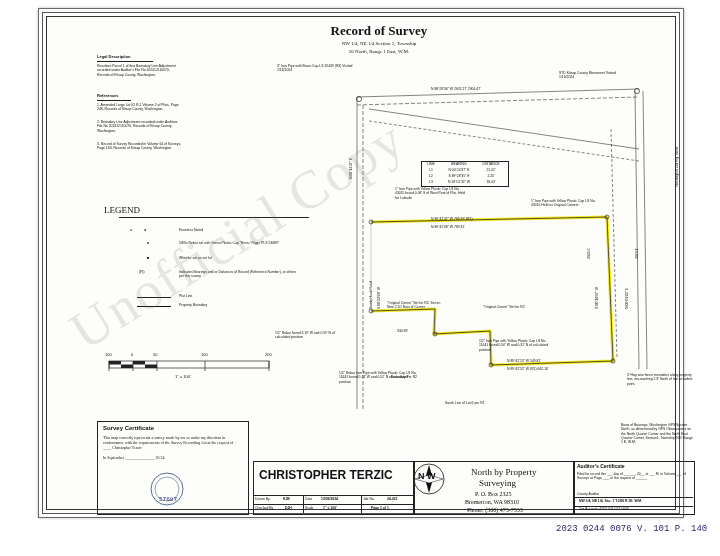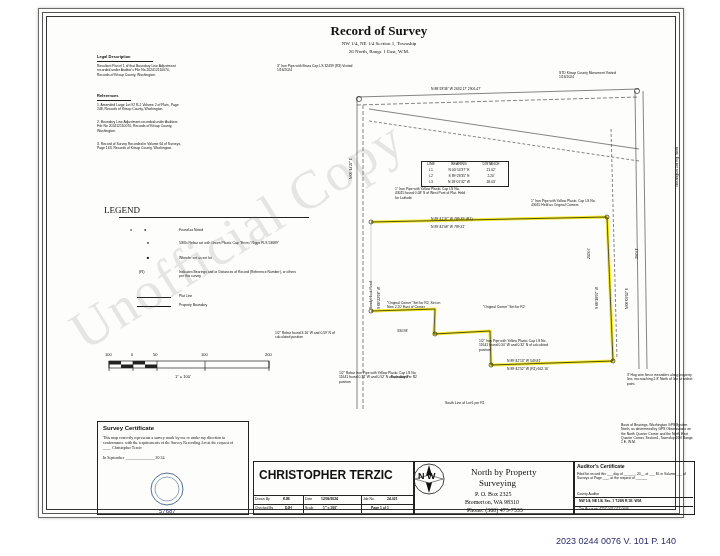--- a/index.html
+++ b/index.html
@@ -21,21 +21,21 @@
   .f13{font-size:13px;}
   .box{position:absolute;border:1px solid #222;}
   .line{position:absolute;background:#222;}
   
   .wm{position:absolute;left:60px;top:140px;width:520px;height:300px;
       transform:rotate(-32deg);transform-origin:center center;
       font-family:"Liberation Serif",serif;font-size:54px;color:rgba(120,120,120,.18);
       letter-spacing:2px;white-space:nowrap;pointer-events:none;}
   .note{position:absolute;font-size:3.4px;color:#111;line-height:1.25;}
   svg{position:absolute;left:0;top:0;}
-  .pencil{position:absolute;font-family:Liberation Sans, sans-serif;color:#2b2b6b;margin-top:12px;}
+  .pencil{position:absolute;font-family:Liberation Mono, monospace;color:#2b2b6b;}
 </style>
 </head>
 <body>
 
 <div id="sheet">
   <div class="page">
     <div class="frame"></div>
     <div class="inner"></div>
 
     <div class="t ttl bold f13 ctr" style="left:230px;top:14px;width:220px;">Record of Survey</div>

